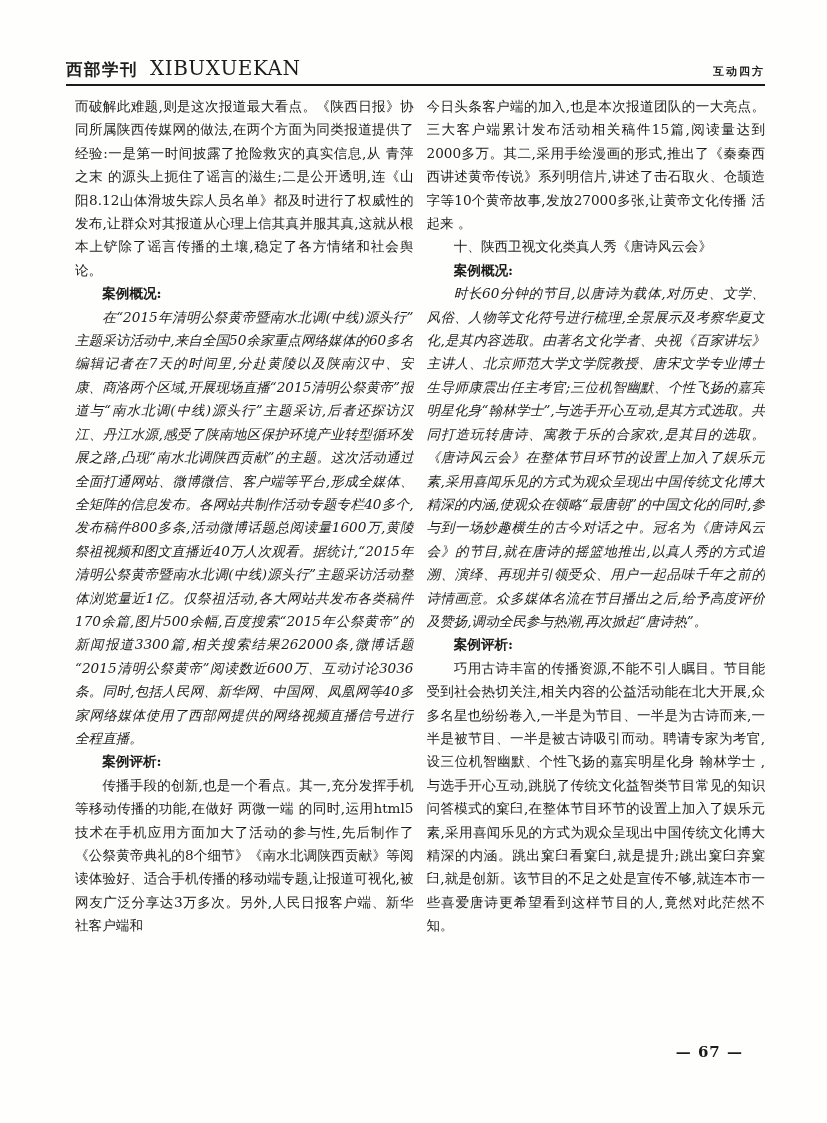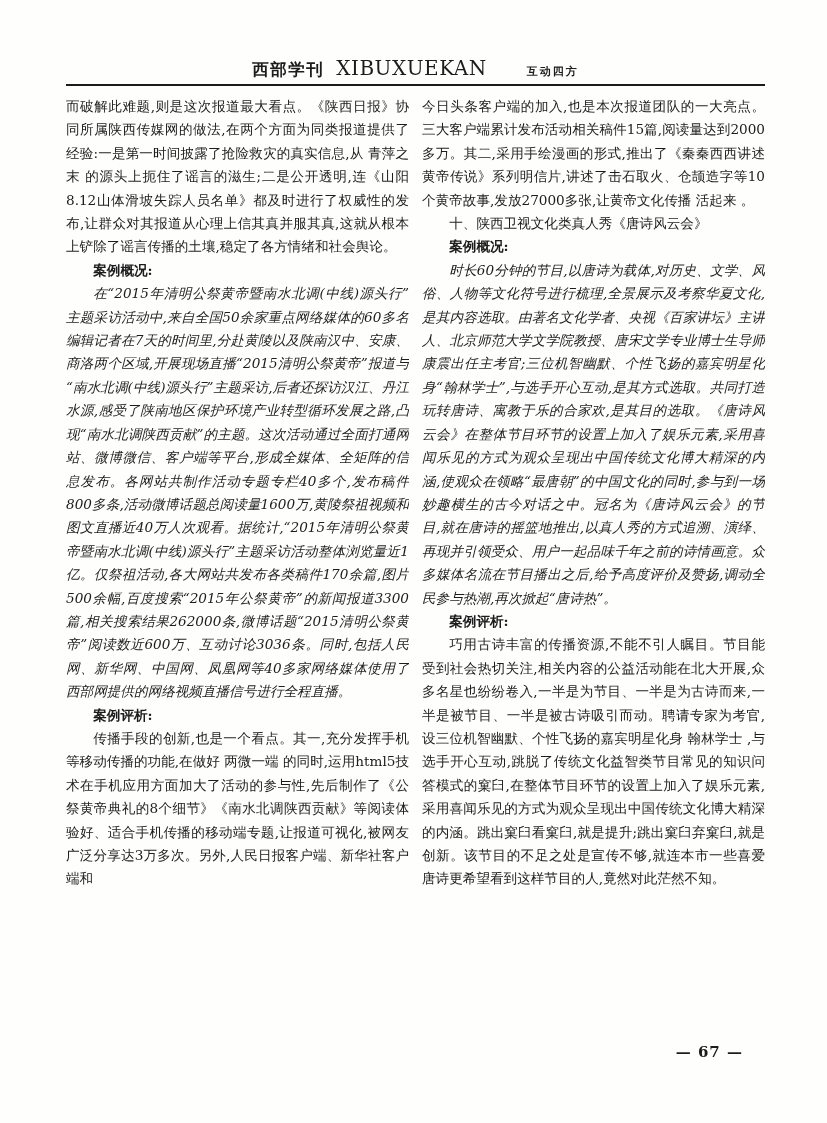--- a/index.html
+++ b/index.html
@@ -8,29 +8,29 @@
     width:827px;height:1123px;
     background:#fefefdff;
     font-family:"DejaVu Serif","Liberation Serif",serif;
     color:#1c1c1c;
     box-sizing:border-box;
     outline:1px solid #e6e5e2;
     overflow:hidden;
   }
   .header{
     position:absolute;left:66px;right:62px;top:56px;
-    display:flex;justify-content:center;align-items:baseline;
+    display:flex;justify-content:space-between;align-items:baseline;
   }
   .h-left{display:flex;align-items:baseline;}
   .jt{font-weight:bold;font-size:16.5px;letter-spacing:1.5px;}
   .jte{font-size:20px;margin-left:12px;letter-spacing:0.5px;}
   .sect{font-weight:bold;font-size:11px;letter-spacing:2px;margin-left:40px;}
   .rule{position:absolute;left:66px;right:62px;top:84px;height:2px;background:#1b1b1b;}
   .cols{
-    position:absolute;left:66px;right:62px;top:95px;height:948px;
+    position:absolute;left:75px;right:62px;top:95px;height:948px;
     display:flex;gap:13px;overflow:hidden;
   }
   .col{
     width:50%;height:100%;overflow:hidden;
     font-size:13.6px;line-height:23.4px;
     text-align:justify;
   }
   .p{margin:0;padding:0;}
   .indent,.heading,.subheading{text-indent:2em;}
   .heading{font-weight:normal;}

